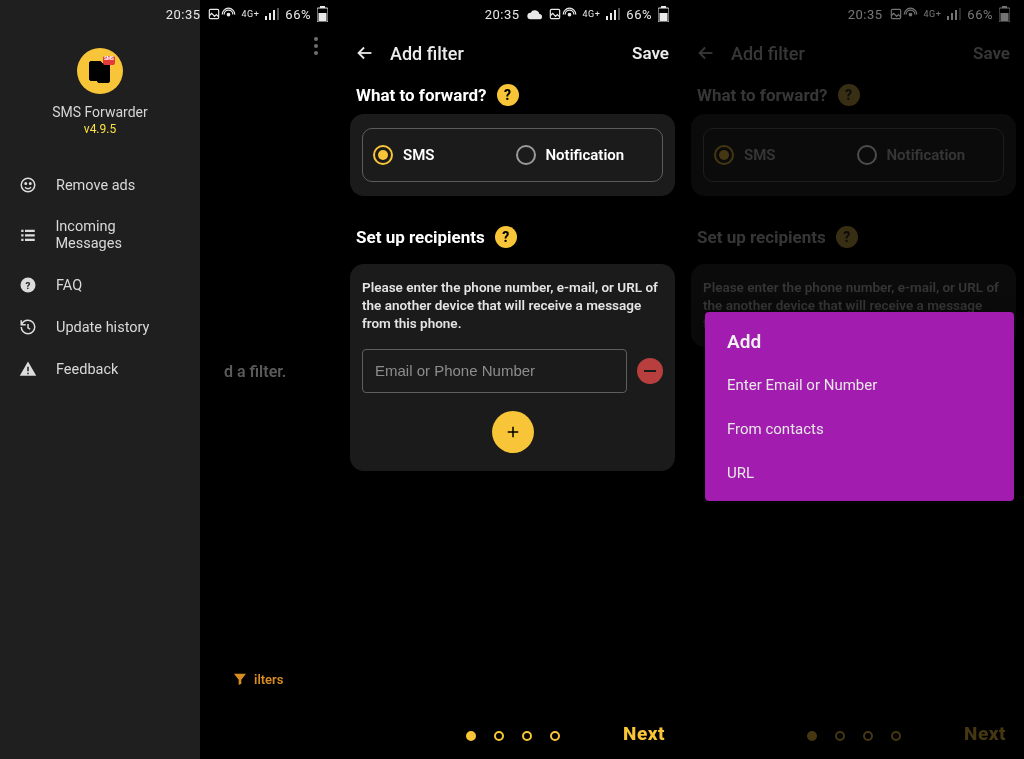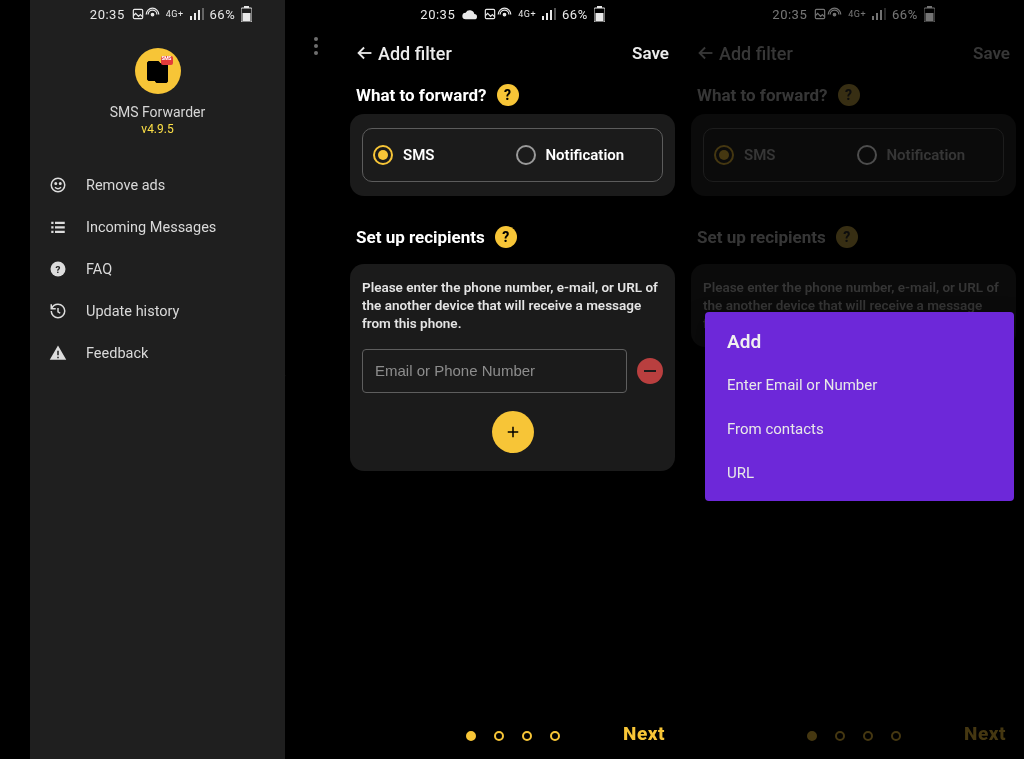--- a/index.html
+++ b/index.html
@@ -21,21 +21,21 @@
   }
   .s1 { width: 342px; }
   .s2 { width: 341px; }
   .s3 { width: 341px; }
 
   
   .statusbar {
     height: 28px;
     display: flex;
     align-items: center;
-    justify-content: center;
+    justify-content: flex-end;
     padding: 8px 14px;
     font-size: 13px;
     color: #e9e9e9;
     letter-spacing: 0.5px;
   }
   .statusbar .left, .statusbar .right {
     display: flex;
     align-items: center;
     gap: 6px;
   }
@@ -64,24 +64,23 @@
     position:absolute;
     bottom: 64px; right:10px;
     width:100px; height:32px;
     display:flex; align-items:center; gap:6px;
     color:#d98c1f; font-size:13px; font-weight:600;
   }
   .s1 .behind-fab svg { color:#d98c1f; }
 
   .drawer {
     position:absolute; top:0; left:0;
-    width:255px; height:759px;
+    width:200px; height:759px;
     background:#1f1f1f;
     z-index:2;
-    margin-left:30px;
   }
   .drawer .logo-wrap {
     padding-top:48px;
     display:flex; flex-direction:column; align-items:center;
   }
   .logo {
     width:46px; height:46px;
     border-radius:50%;
     background:#f7c537;
     display:flex; align-items:center; justify-content:center;
@@ -120,20 +119,21 @@
     font-size:14.5px;
     cursor:pointer;
   }
   .nav-item .nic { width:20px; display:flex; justify-content:center; color:#dcdcdc; }
 
   
   .topbar {
     height:50px;
     display:flex; align-items:center;
     padding:0 14px 0 10px;
+    gap:12px;
   }
   .topbar .back { width:26px; height:26px; display:flex;align-items:center;justify-content:center; color:#e9e9e9; }
   .topbar .title { font-size:18px; font-weight:500; color:#ececec; }
   .topbar .save { margin-left:auto; font-size:17px; font-weight:600; color:#ececec; }
   .dim .topbar .back, .dim .topbar .title, .dim .topbar .save { color:#6f6f6f; }
 
   .section-h {
     display:flex; align-items:center; gap:10px;
     padding: 6px 14px 8px;
     font-size:17px; font-weight:700;
@@ -243,21 +243,21 @@
 
   
   .s3 .scrim {
     position:absolute; inset:0;
     background:rgba(0,0,0,0.5);
     z-index:3;
   }
   .popup {
     position:absolute; z-index:4;
     left:22px; right:10px; top:312px;
-    background:#6d28d9;
+    background:#a21caf;
     border-radius:4px;
     padding:18px 0 6px;
     box-shadow:0 8px 20px rgba(0,0,0,0.6);
   }
   .popup .ptitle {
     padding:0 22px 10px;
     font-size:19px; font-weight:600; color:#f0f0f0;
   }
   .popup .pitm {
     padding:13px 22px;

